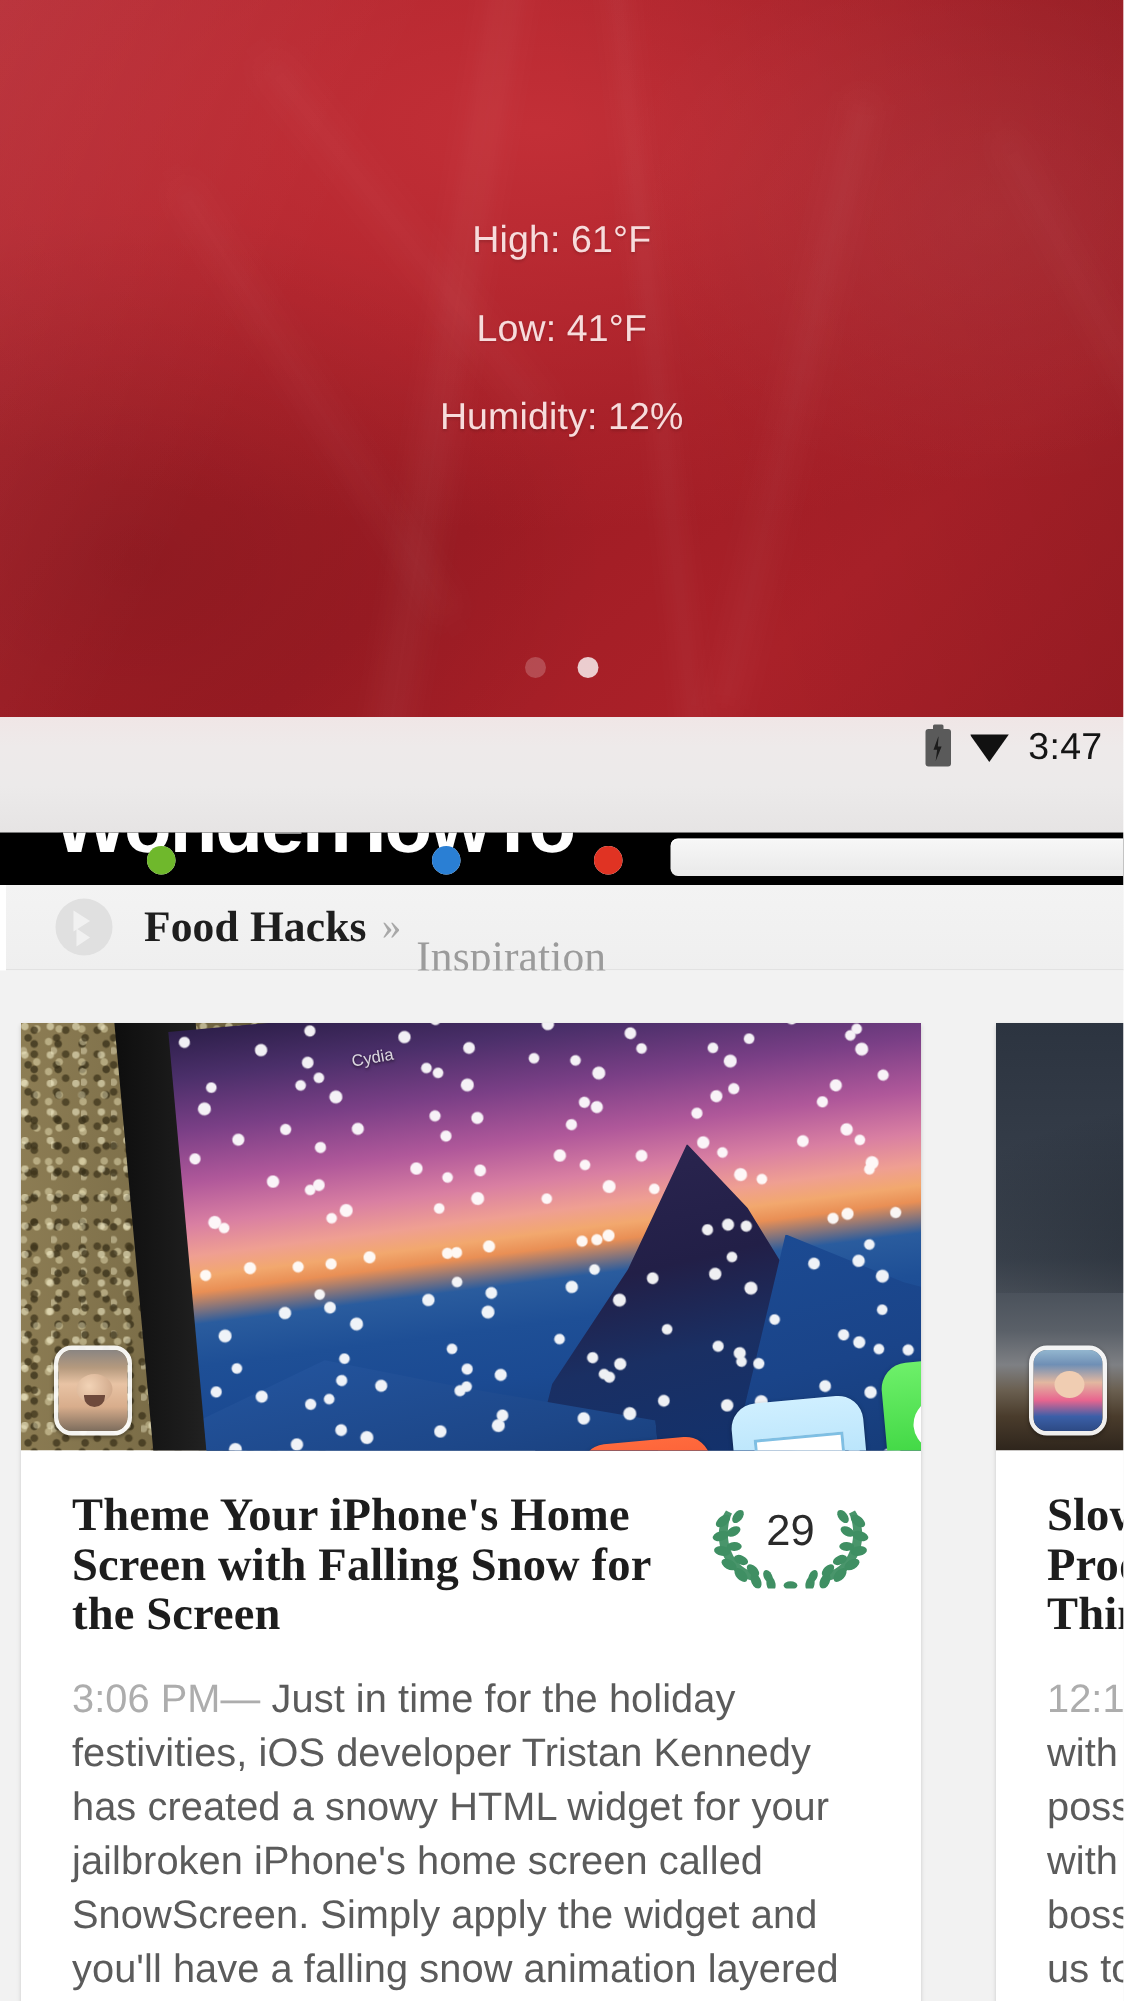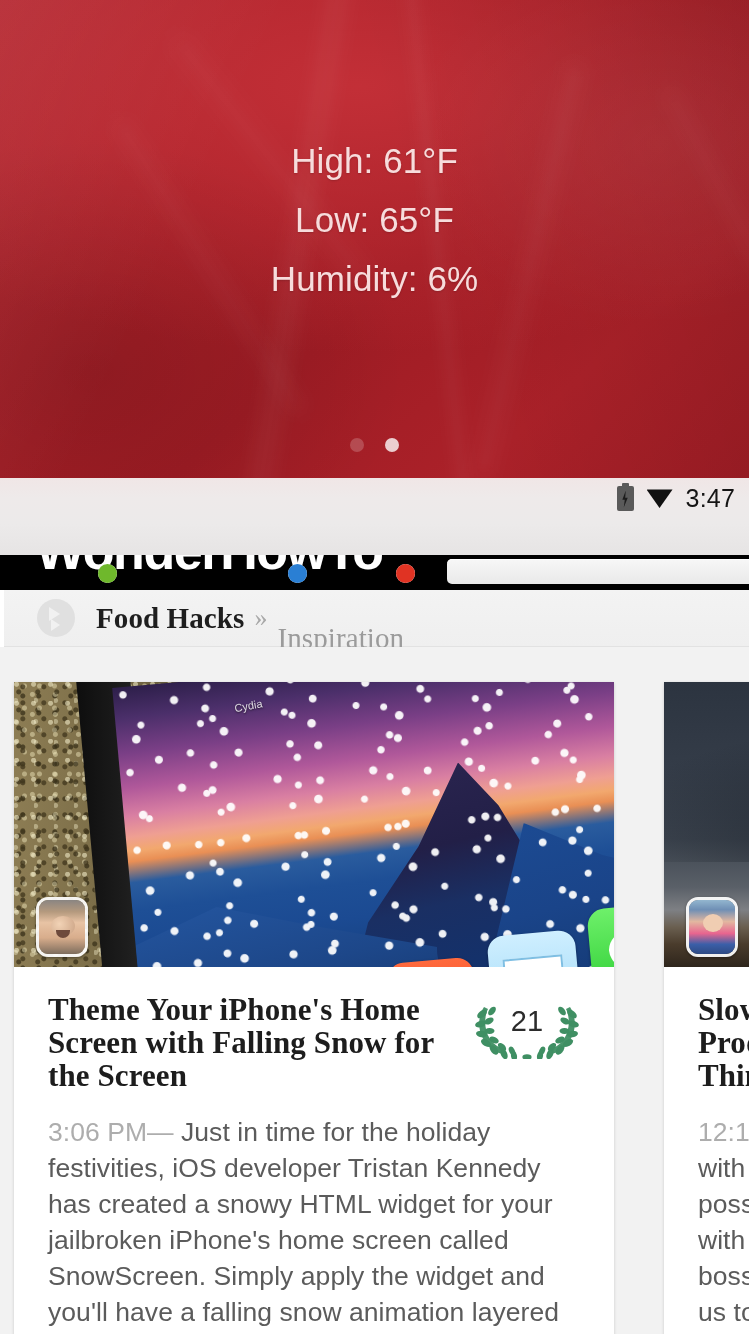--- a/index.html
+++ b/index.html
@@ -48,21 +48,21 @@
   .s6 { left: 600px; top: 200px; width: 260px; height: 12px; transform: rotate(62deg); filter: blur(8px); background: rgba(0,0,0,0.06); }
 
   .weather-lines {
     position: absolute;
     left: 0; top: 131px;
     width: 749px;
     text-align: center;
   }
   .weather-line {
     color: #f7dcdc;
-    font-size: 35px;
+    font-size: 25px;
     line-height: 59px;
     font-weight: 400;
     letter-spacing: 0.1px;
     text-shadow: 0 1px 2px rgba(0,0,0,0.16);
   }
 
   .page-dots {
     position: absolute;
     left: 0; top: 438px;
     width: 749px;
@@ -517,22 +517,22 @@
   <div class="wash"></div>
   <div class="streak s1"></div>
   <div class="streak s2"></div>
   <div class="streak s3"></div>
   <div class="streak s4"></div>
   <div class="streak s5"></div>
   <div class="streak s6"></div>
 
   <div class="weather-lines">
     <div class="weather-line">High: 61°F</div>
-    <div class="weather-line">Low: 65°F</div>
-    <div class="weather-line">Humidity: 6%</div>
+    <div class="weather-line">Low: 41°F</div>
+    <div class="weather-line">Humidity: 12%</div>
   </div>
 
   <div class="page-dots">
     <span class="dot inactive"></span>
     <span class="dot active"></span>
   </div>
 </div>
 
 <div class="browser-chrome">
   <div class="status-bar">
@@ -619,21 +619,21 @@
               <ellipse cx="68" cy="59" rx="5" ry="3" transform="rotate(-80 68 59)"></ellipse>
               <ellipse cx="90" cy="14" rx="5" ry="3" transform="rotate(52 90 14)"></ellipse>
               <ellipse cx="93" cy="24" rx="5" ry="3" transform="rotate(28 93 24)"></ellipse>
               <ellipse cx="92.5" cy="34" rx="5" ry="3" transform="rotate(2 92.5 34)"></ellipse>
               <ellipse cx="88" cy="43" rx="5" ry="3" transform="rotate(-24 88 43)"></ellipse>
               <ellipse cx="80" cy="50" rx="5" ry="3" transform="rotate(-44 80 50)"></ellipse>
               <ellipse cx="70" cy="54" rx="4.6" ry="2.8" transform="rotate(-64 70 54)"></ellipse>
               <ellipse cx="55" cy="60" rx="4.6" ry="2.8"></ellipse>
             </g>
           </svg>
-          <span class="laurel-count">21</span>
+          <span class="laurel-count">29</span>
         </div>
       </div>
 
       <p class="card-excerpt"><span class="excerpt-time">3:06 PM</span><span class="excerpt-dash">—</span> <span>Just in time for the holiday festivities, iOS developer Tristan Kennedy has created a snowy HTML widget for your jailbroken iPhone's home screen called SnowScreen. Simply apply the widget and you'll have a falling snow animation layered over whatever wallpaper you already have.</span></p>
     </div>
   </div>
 
   <div class="card secondary">
     <div class="card-thumb">
       <div class="thumb-storm">

